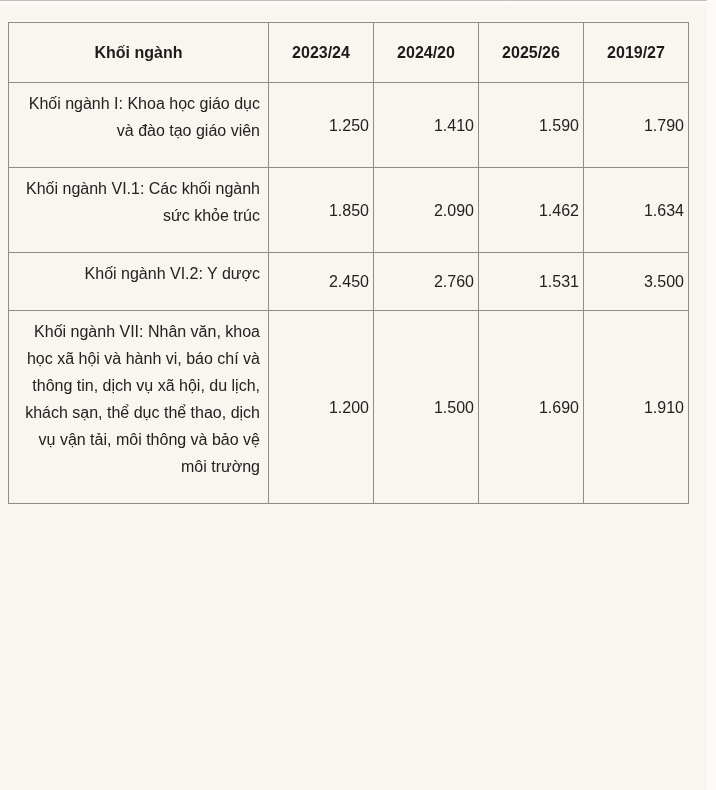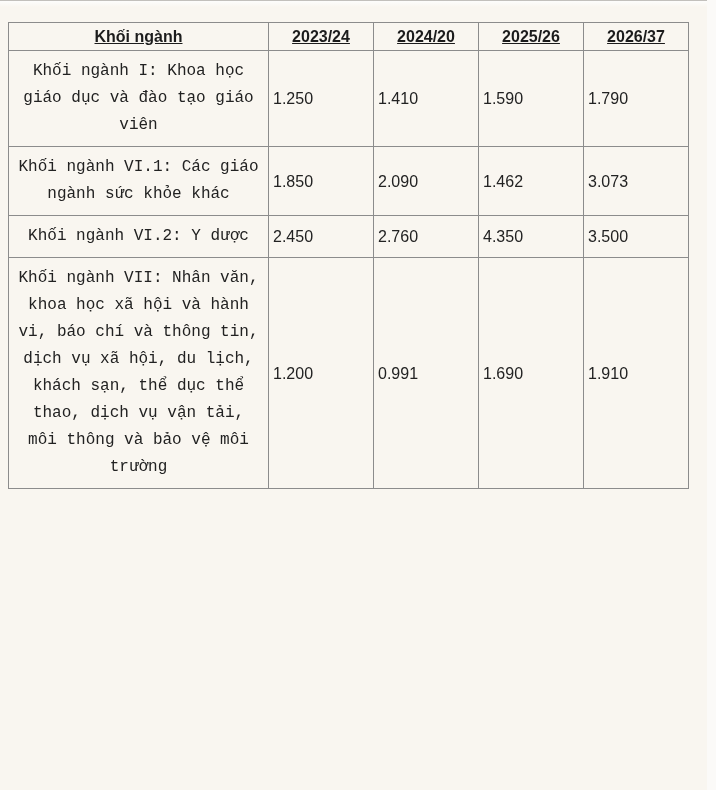--- a/index.html
+++ b/index.html
@@ -32,31 +32,29 @@
   .fee-table th, .fee-table td {
     border: 1px solid #8c8c8c;
     font-size: 16px;
     line-height: 27px;
     color: #222222;
     vertical-align: middle;
   }
   .fee-table th {
     font-weight: bold;
     text-align: center;
-    padding: 0 4px;
+    padding: 16px 4px;
     color: #1c1c1c;
-    text-decoration: underline;
   }
   .fee-table td.cat {
-    text-align: center;
-    padding: 7px 8px 7px 8px;
-    font-family: Liberation Mono, monospace;
+    text-align: right;
+    padding: 7px 8px 23px 8px;
   }
   .fee-table td.val {
-    text-align: left;
+    text-align: right;
     padding: 7px 4px;
   }
 </style>
 </head>
 <body>
 
 <div class="content">
   <div class="top-edge"></div>
   <table class="fee-table">
     <colgroup>
@@ -65,47 +63,47 @@
       <col class="c-val">
       <col class="c-val">
       <col class="c-val">
     </colgroup>
     <thead>
       <tr id="headerRow">
           <th>Khối ngành</th>
           <th>2023/24</th>
           <th>2024/20</th>
           <th>2025/26</th>
-          <th>2026/37</th>
+          <th>2019/27</th>
         </tr>
     </thead>
     <tbody id="tableBody">
         <tr>
           <td class="cat">Khối ngành I: Khoa học giáo dục và đào tạo giáo viên</td>
           <td class="val">1.250</td>
           <td class="val">1.410</td>
           <td class="val">1.590</td>
           <td class="val">1.790</td>
         </tr>
         <tr>
-          <td class="cat">Khối ngành VI.1: Các giáo ngành sức khỏe khác</td>
+          <td class="cat">Khối ngành VI.1: Các khối ngành sức khỏe trúc</td>
           <td class="val">1.850</td>
           <td class="val">2.090</td>
           <td class="val">1.462</td>
-          <td class="val">3.073</td>
+          <td class="val">1.634</td>
         </tr>
         <tr>
           <td class="cat">Khối ngành VI.2: Y dược</td>
           <td class="val">2.450</td>
           <td class="val">2.760</td>
-          <td class="val">4.350</td>
+          <td class="val">1.531</td>
           <td class="val">3.500</td>
         </tr>
         <tr>
           <td class="cat">Khối ngành VII: Nhân văn, khoa học xã hội và hành vi, báo chí và thông tin, dịch vụ xã hội, du lịch, khách sạn, thể dục thể thao, dịch vụ vận tải, môi thông và bảo vệ môi trường</td>
           <td class="val">1.200</td>
-          <td class="val">0.991</td>
+          <td class="val">1.500</td>
           <td class="val">1.690</td>
           <td class="val">1.910</td>
         </tr>
       </tbody>
   </table>
 </div>
 
 </body></html>

